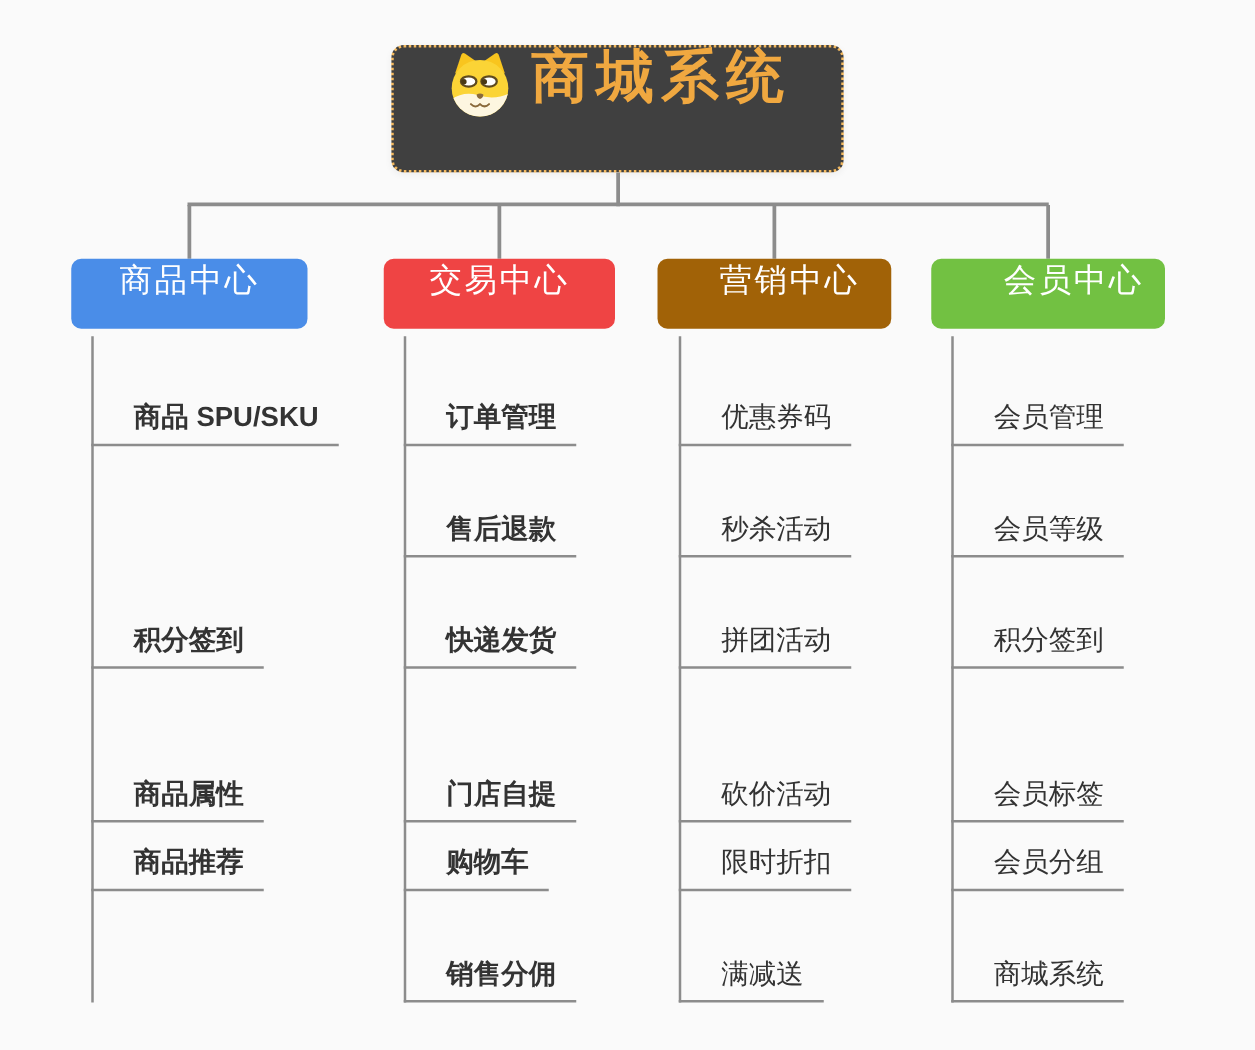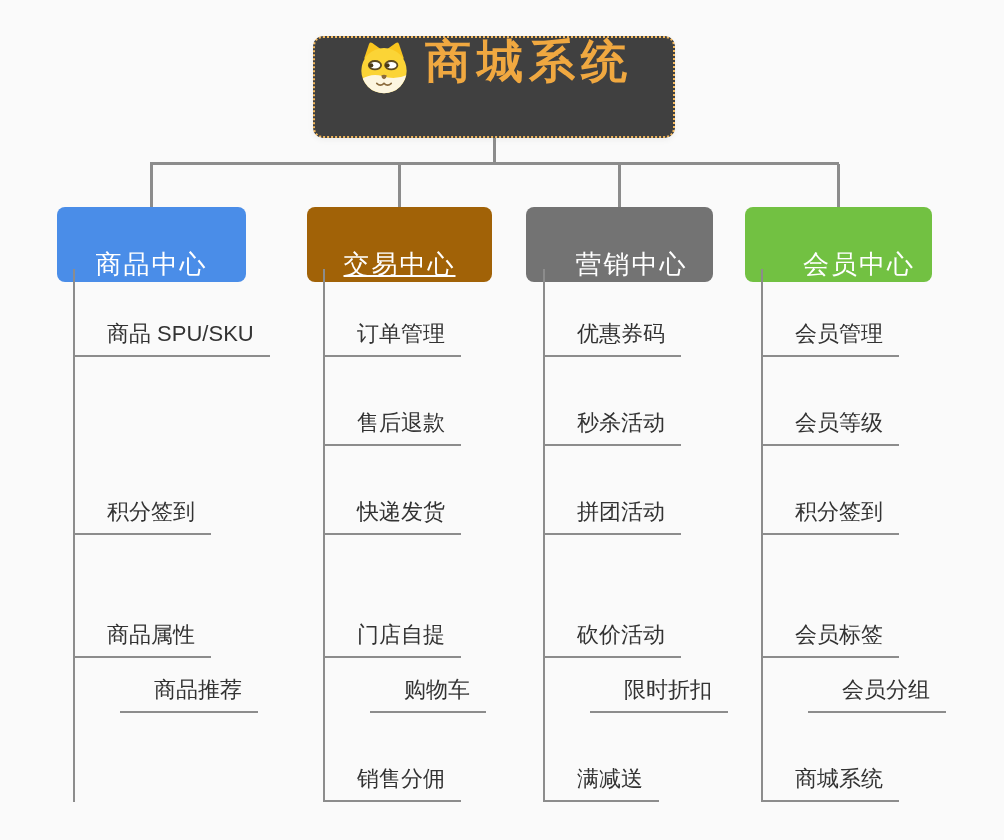--- a/index.html
+++ b/index.html
@@ -45,44 +45,44 @@
   .conn-bus      { left: 150px; top: 162px; width: 689px; height: 3px; }
   .conn-drop     { top: 164px; width: 3px; height: 43px; }
   .conn-drop-1 { left: 150px; }
   .conn-drop-2 { left: 398px; }
   .conn-drop-3 { left: 618px; }
   .conn-drop-4 { left: 837px; }
   
   .branch-node {
     position: absolute;
     top: 207px;
-    height: 75px;
+    height: 56px;
     border-radius: 8px;
     display: flex;
-    align-items: flex-end;
+    align-items: flex-start;
     justify-content: center;
     color: #ffffff;
     font-size: 26px;
     letter-spacing: 2px;
     white-space: nowrap;
     box-sizing: border-box;
   }
   .branch-1 { left: 57px;  width: 189px; }
   .branch-2 { left: 307px; width: 185px; }
   .branch-3 { left: 526px; width: 187px; }
   .branch-4 { left: 745px; width: 187px; }
   
   .leaf-col {
     position: absolute;
     top: 269px;
     width: 240px;
     height: 545px;
   }
-  .col-1 { left: 73px; }
-  .col-2 { left: 323px; }
+  .col-1 { left: 73px; font-weight: bold; }
+  .col-2 { left: 323px; font-weight: bold; }
   .col-3 { left: 543px; text-align: right; }
   .col-4 { left: 761px; }
   .col-line {
     position: absolute;
     left: 0; top: 0;
     width: 2px; height: 533px;
     background: #8c8c8c;
   }
   .leaf {
     position: absolute;
@@ -92,21 +92,21 @@
     font-size: 22px;
     line-height: 26px;
     color: #333333;
     padding: 0 16px 8px 34px;
     border-bottom: 2px solid #8c8c8c;
   }
   .row-1 { top: 52px; }
   .row-2 { top: 141px; }
   .row-3 { top: 230px; }
   .row-4 { top: 319px; margin-top: 34px; }
-  .row-5 { top: 408px; margin-left: 47px; }
+  .row-5 { top: 408px; }
   .row-6 { top: 497px; }
 </style>
 </head>
 <body>
 
 <div class="canvas">
 
   <div class="root-node">
     <span>
       <svg class="dog-icon" viewBox="0 0 64 64" aria-hidden="true">
@@ -135,24 +135,24 @@
   <div class="conn conn-root-drop"></div>
   <div class="conn conn-bus"></div>
   <div class="conn conn-drop conn-drop-1"></div>
   <div class="conn conn-drop conn-drop-2"></div>
   <div class="conn conn-drop conn-drop-3"></div>
   <div class="conn conn-drop conn-drop-4"></div>
 
   <div class="branch-node branch-1" style="background-color: rgb(74, 141, 232);">
     <span>商品中心</span>
   </div>
-  <div class="branch-node branch-2" style="background-color: #a16207; text-decoration: underline;">
+  <div class="branch-node branch-2" style="background-color: #ef4444;">
     <span>交易中心</span>
   </div>
-  <div class="branch-node branch-3" style="background-color: #737373; padding-left: 24px;">
+  <div class="branch-node branch-3" style="background-color: #a16207; padding-left: 24px;">
     <span>营销中心</span>
   </div>
   <div class="branch-node branch-4" style="background-color: rgb(114, 193, 66); padding-left: 41px;">
     <span>会员中心</span>
   </div>
 
   <div class="leaf-col col-1">
     <div class="col-line"></div>
     <div class="leaf row-1">商品 SPU/SKU</div>
     <div class="leaf row-3">积分签到</div>

